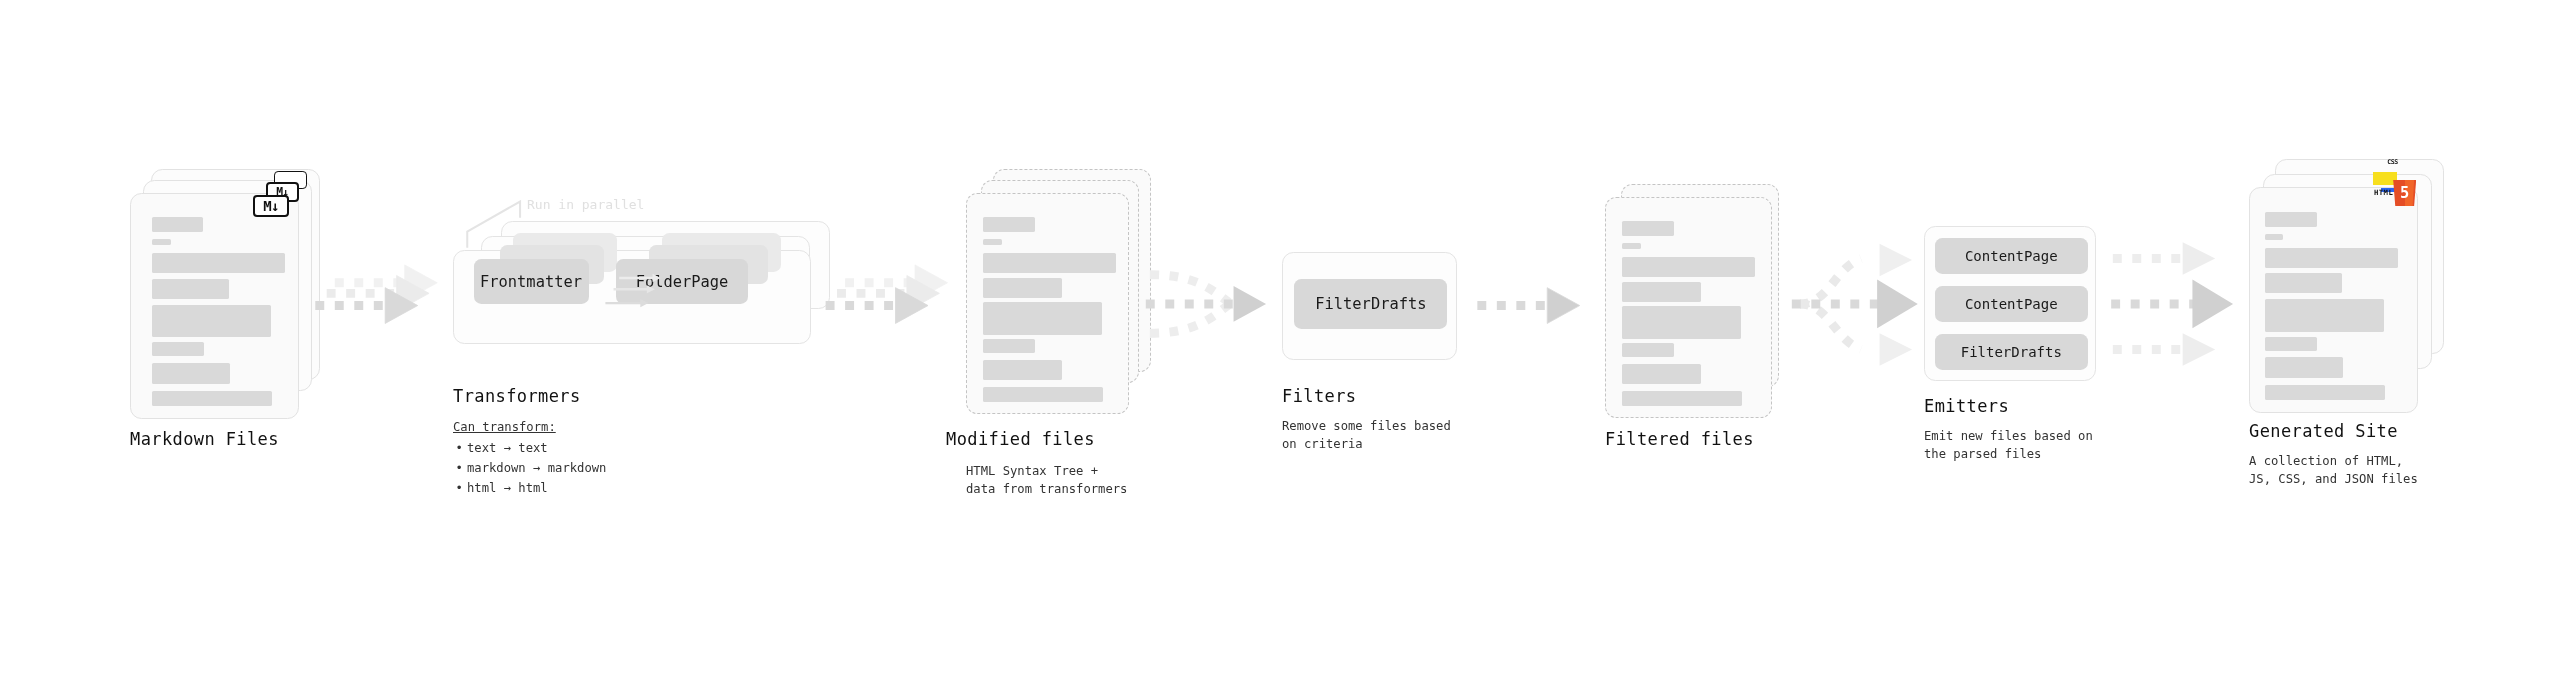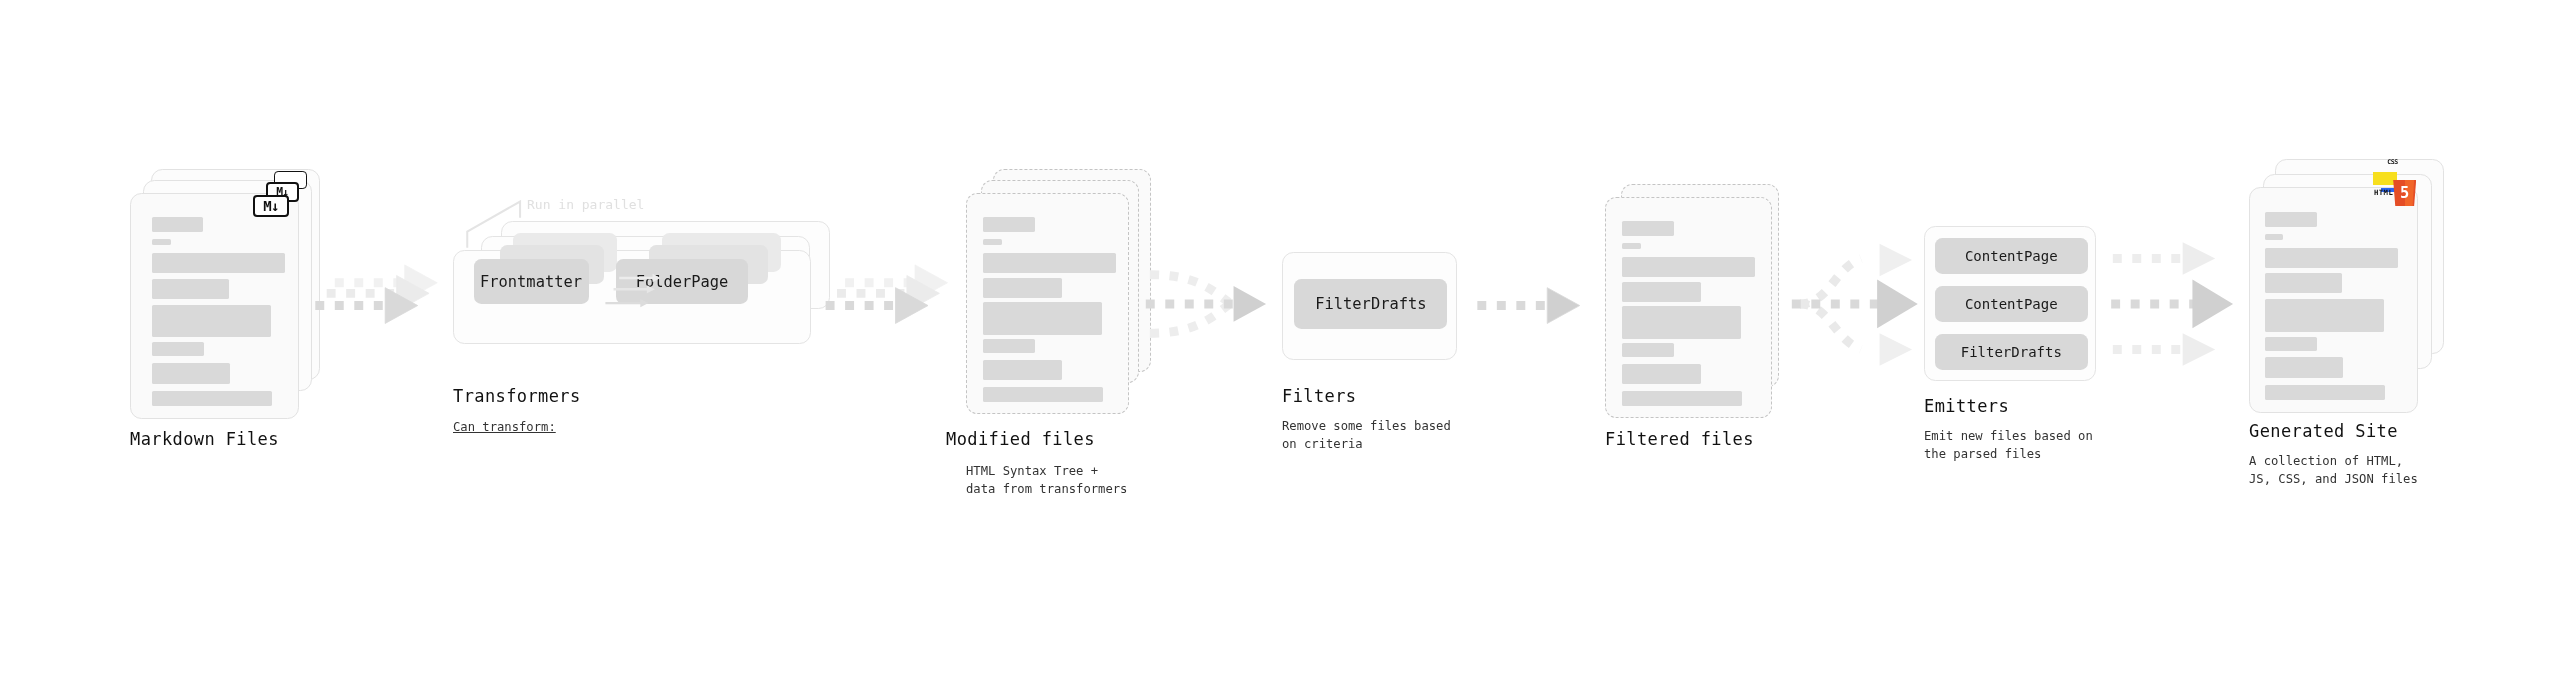--- a/index.html
+++ b/index.html
@@ -138,20 +138,25 @@
     <div class="chip pale" style="left:208px;top:-18px;width:119px;height:39px;"></div>
     <div class="chip pale2" style="left:46px;top:-6.5px;width:104px;height:39px;"></div>
     <div class="chip pale2" style="left:195px;top:-6.5px;width:119px;height:39px;"></div>
     <div class="chip" style="left:19.5px;top:8.1px;width:115px;height:45px;">Frontmatter</div>
     <div class="chip" style="left:162px;top:8.1px;width:132px;height:45px;">FolderPage</div>
   </div>
   <div class="note" style="left:527px;top:197px;">Run in parallel</div>
   <div class="title" style="left:453px;top:386px;">Transformers</div>
   <div class="bullets" style="left:453px;top:418px;">
     <div class="lead">Can transform:</div>
+    <ul>
+      <li>text → text</li>
+      <li>markdown → markdown</li>
+      <li>html → html</li>
+    </ul>
   </div>
 </div>
 
 <div>
   <div class="doccard dashed" style="left:993px;top:169px;width:158px;height:203px;"></div>
   <div class="doccard dashed" style="left:981px;top:180px;width:158px;height:203px;"></div>
   <div class="doccard dashed" style="left:966px;top:193px;width:163px;height:221px;">
     <div class="bar" style="left:16.3px;top:23px;width:52px;height:14.6px;"></div>
     <div class="bar" style="left:16.3px;top:45px;width:18.7px;height:5.7px;"></div>
     <div class="bar" style="left:16.3px;top:59px;width:133px;height:20.3px;"></div>

